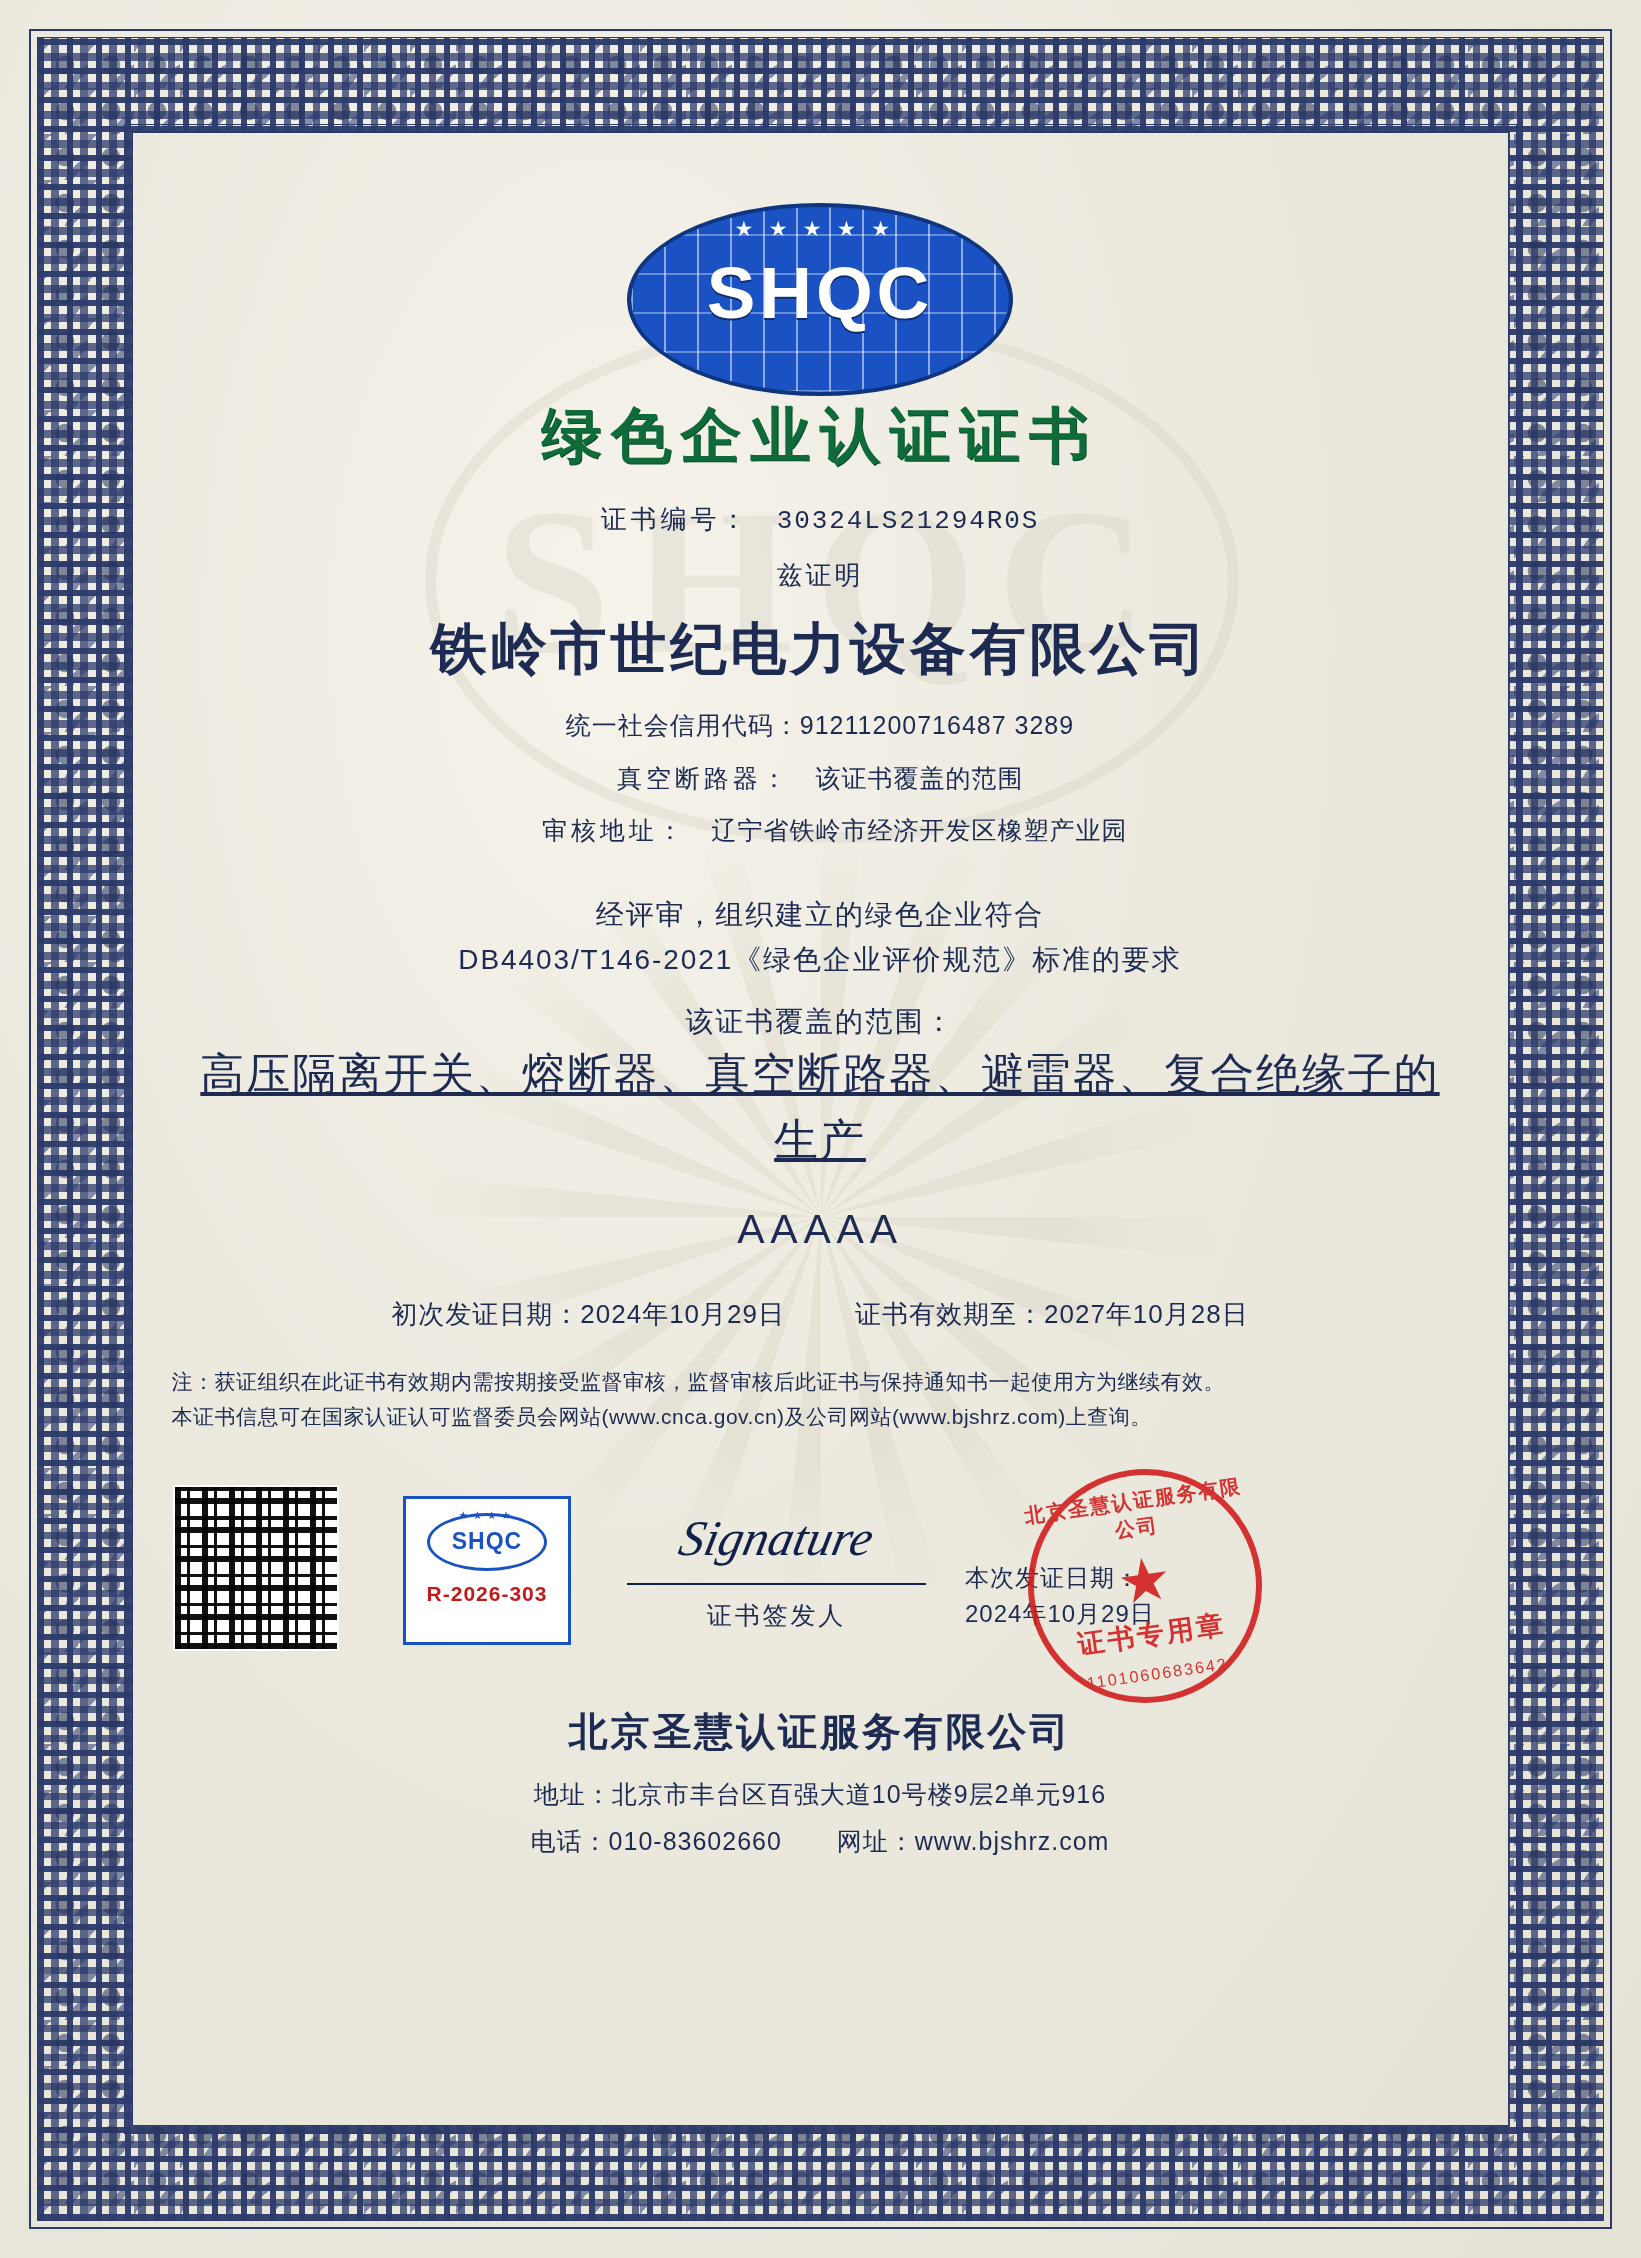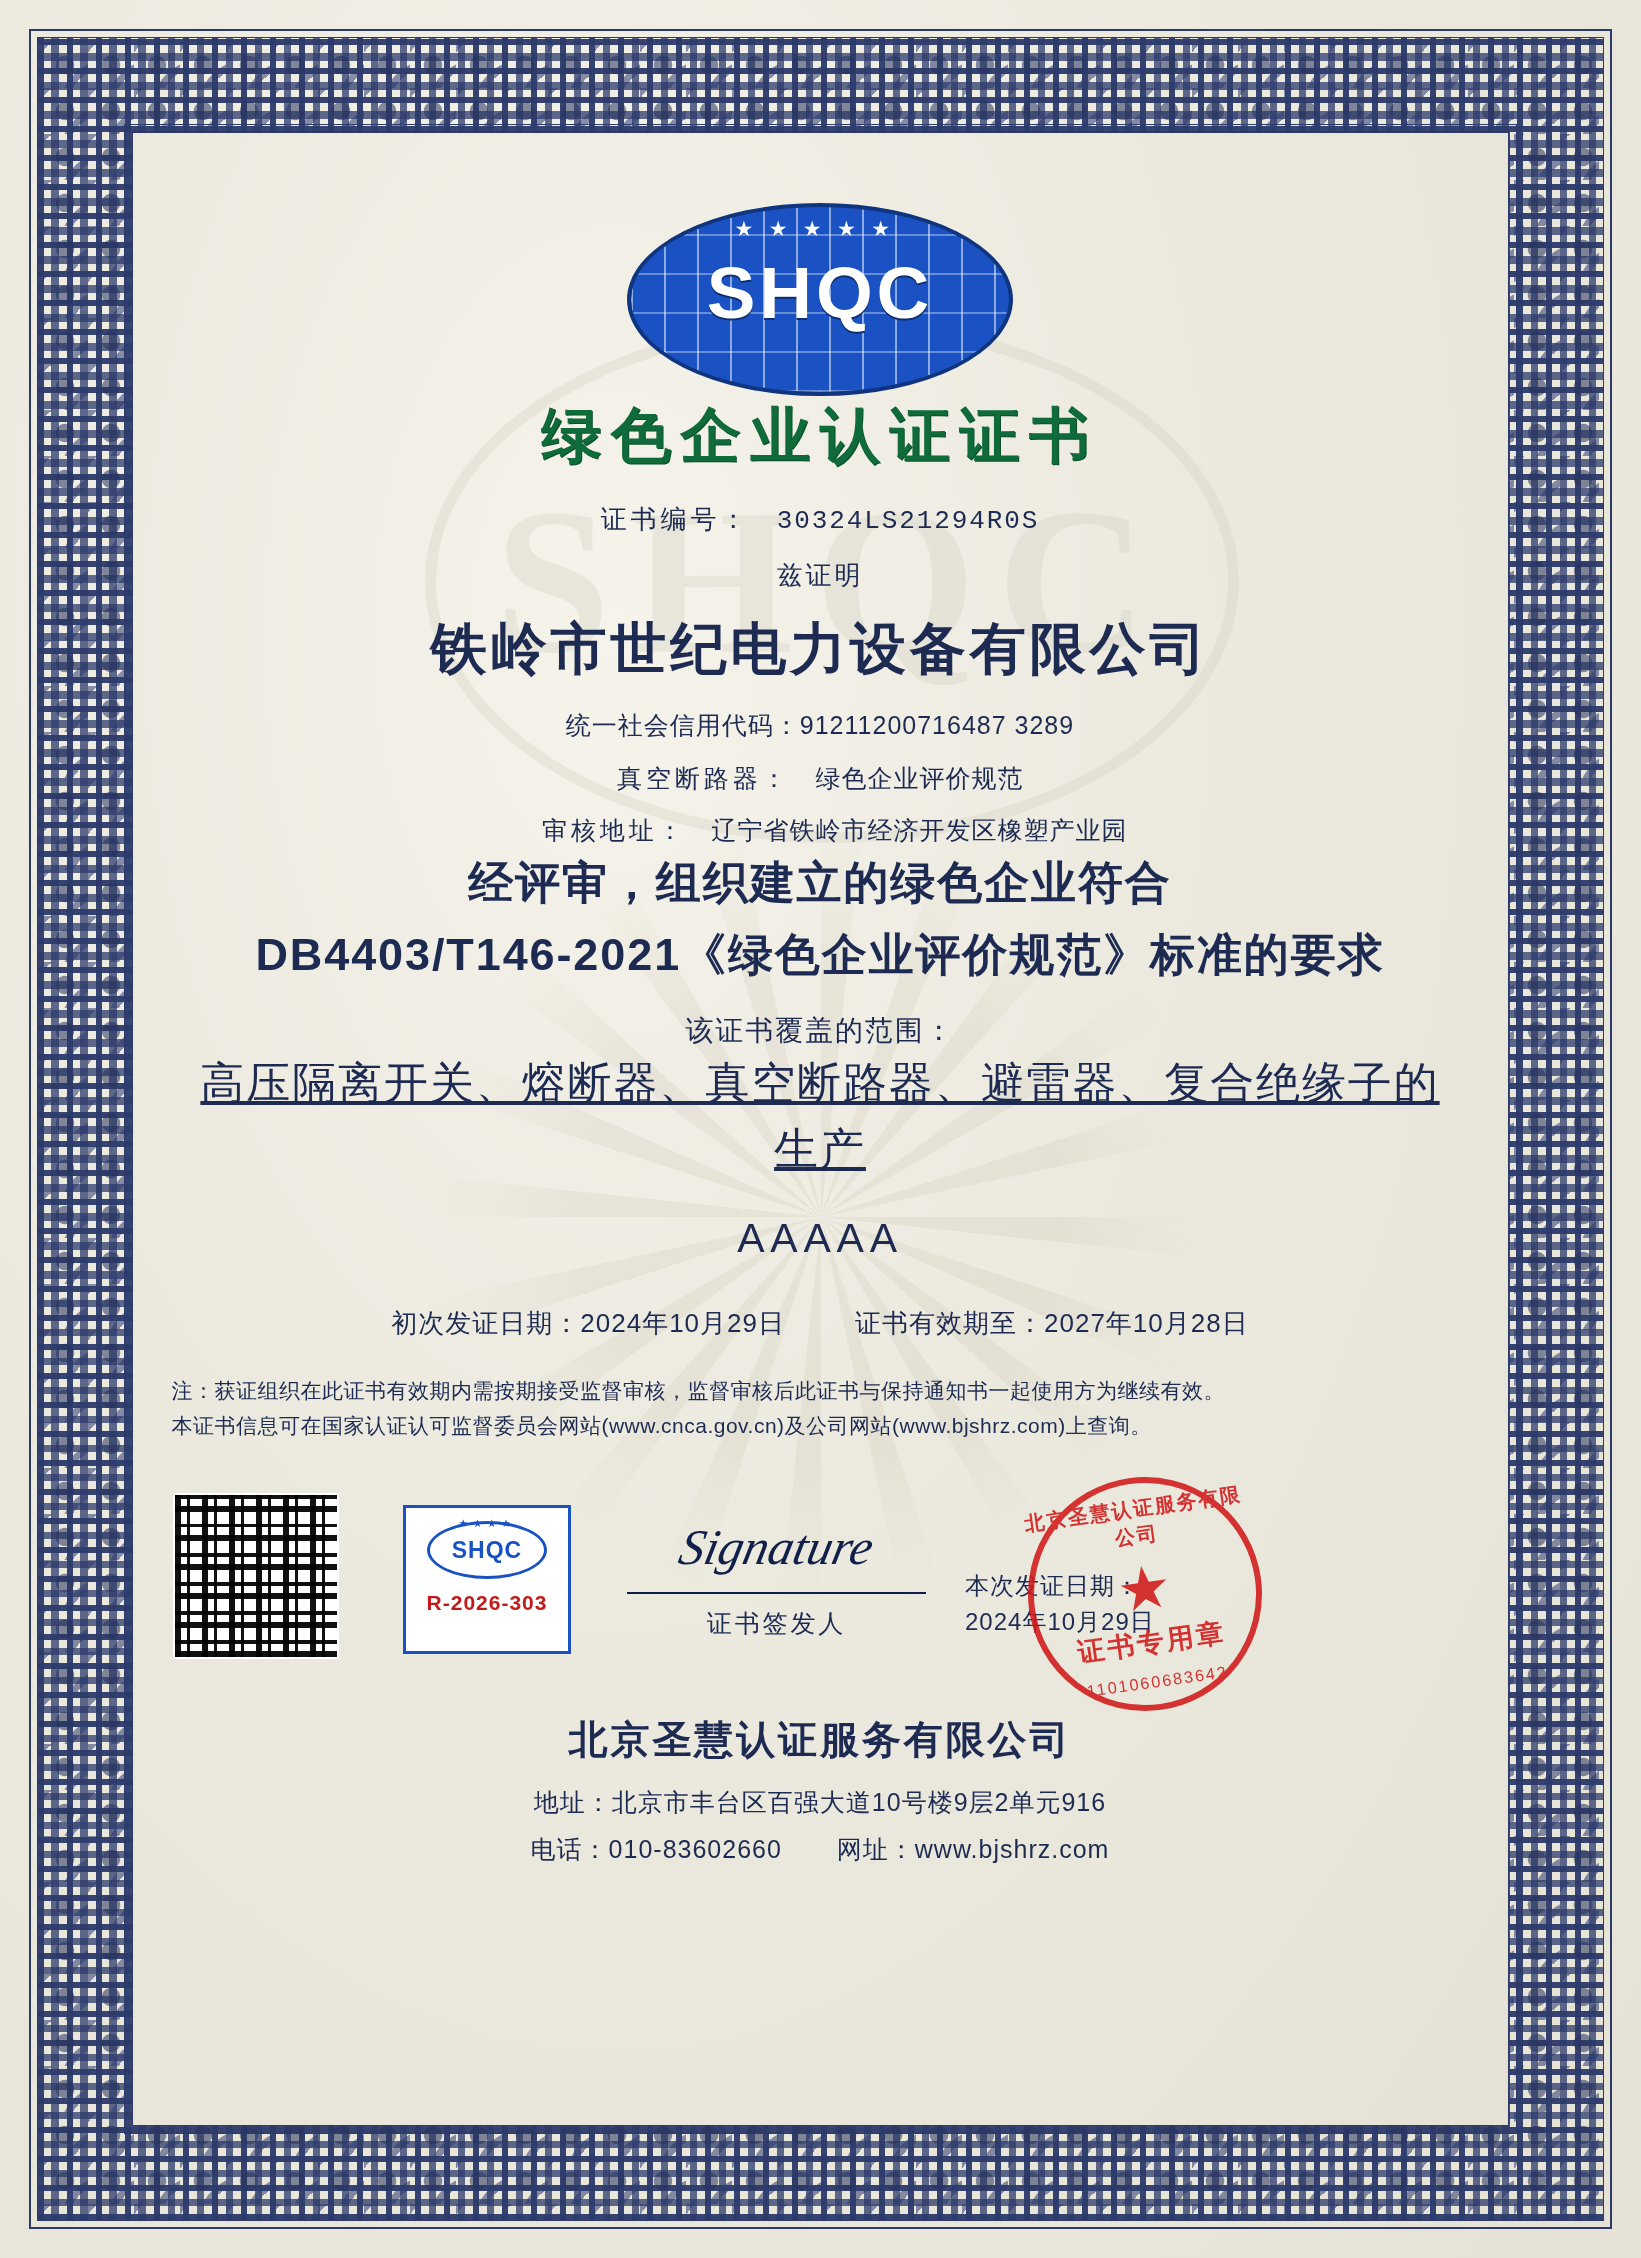--- a/index.html
+++ b/index.html
@@ -137,21 +137,21 @@
     margin-top:21px;font-size:25px;letter-spacing:1px;
   }
   .addr-row{
     margin-top:19.3px;font-size:25px;letter-spacing:1px;
     display:flex;justify-content:center;
   }
   .addr-row .k{width:174px;text-align:right;letter-spacing:3.9px;}
   .addr-row .v{margin-left:25px;text-align:left;}
 
   .standard{
-    font-size:45px;font-weight:700;letter-spacing:1.9px;line-height:1.6;
+    margin-top:46px;font-size:28px;font-weight:400;letter-spacing:1.9px;line-height:1.6;
   }
   .scope-label{
     margin-top:21px;font-size:28px;letter-spacing:1.9px;
   }
   .scope{
     font-size:44px;line-height:1.5;letter-spacing:1.9px;
     padding:0 39px;
     text-decoration:underline;
   }
   .grade{
@@ -282,21 +282,21 @@
     </div>
 
     <div class="hereby">兹证明</div>
 
     <div class="company">铁岭市世纪电力设备有限公司</div>
 
     <div class="credit">统一社会信用代码：91211200716487 3289</div>
 
     <div class="addr-row">
       <span class="k">真空断路器：</span>
-      <span class="v">绿色企业评价规范</span>
+      <span class="v">该证书覆盖的范围</span>
     </div>
     <div class="addr-row">
       <span class="k">审核地址：</span>
       <span class="v">辽宁省铁岭市经济开发区橡塑产业园</span>
     </div>
 
     <div class="standard">
       <div>经评审，组织建立的绿色企业符合</div>
       <div>DB4403/T146-2021《绿色企业评价规范》标准的要求</div>
     </div>

